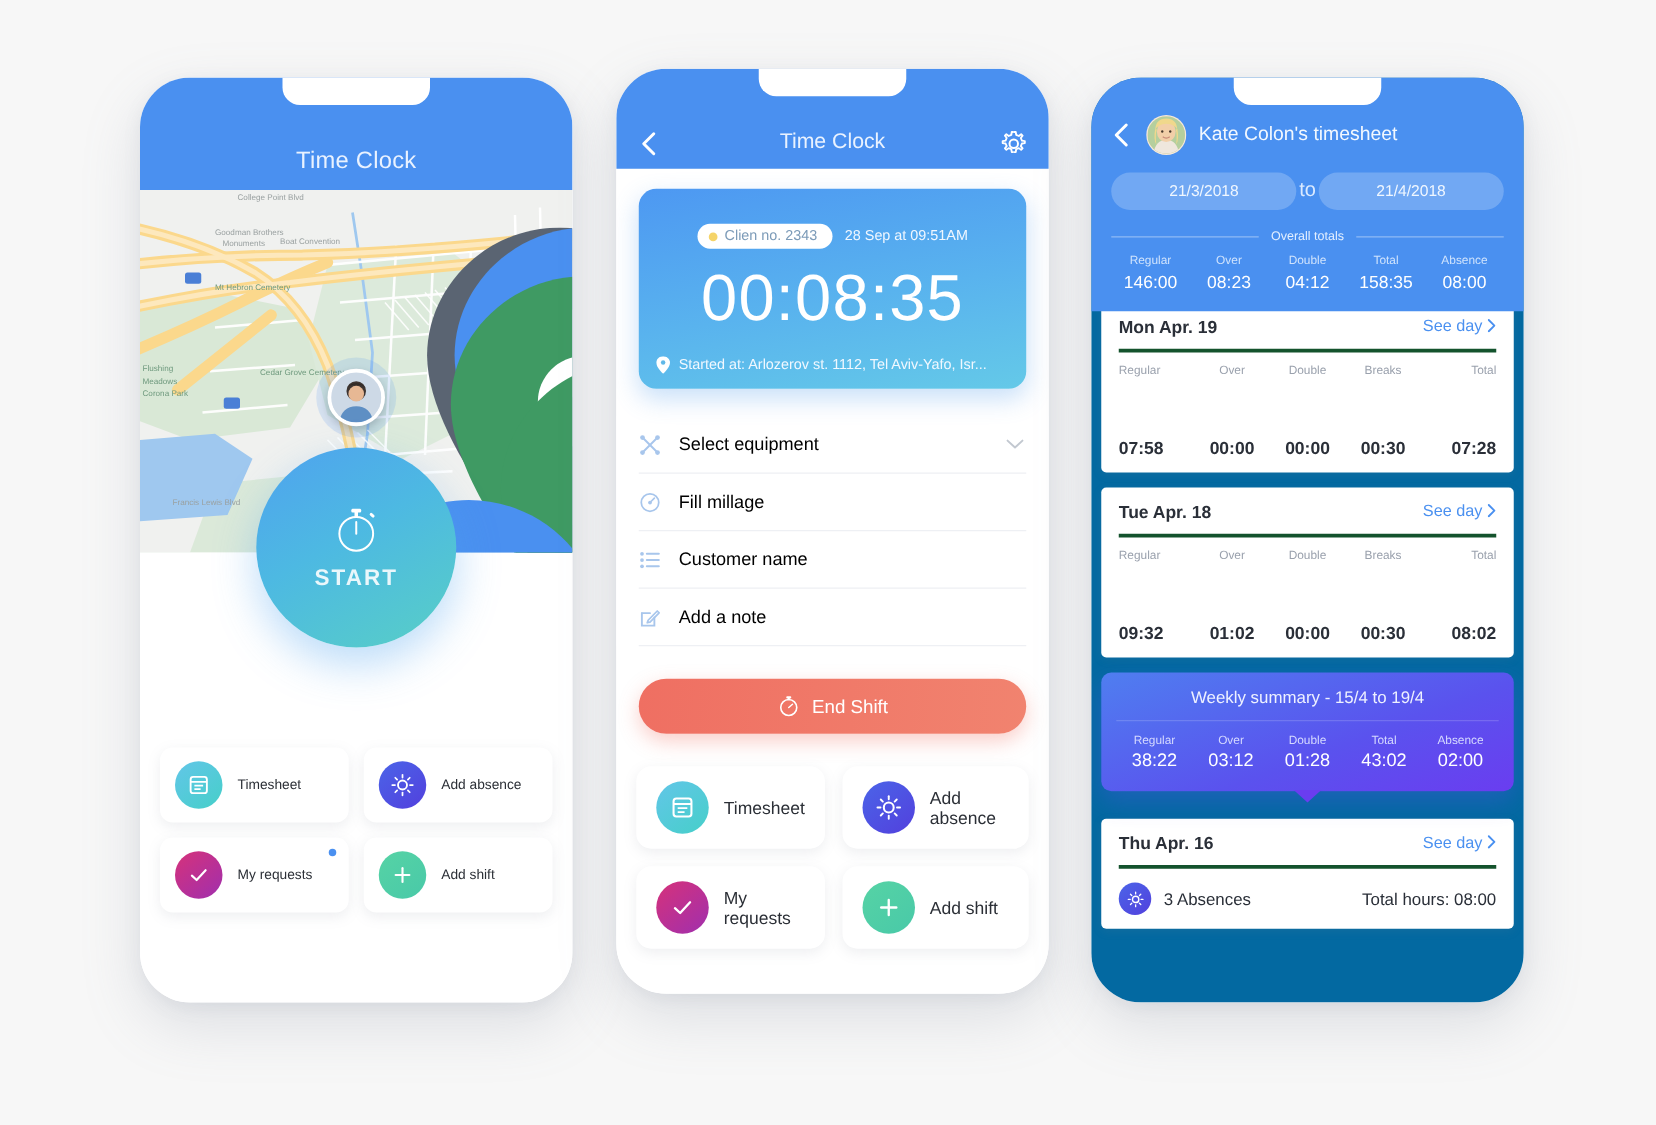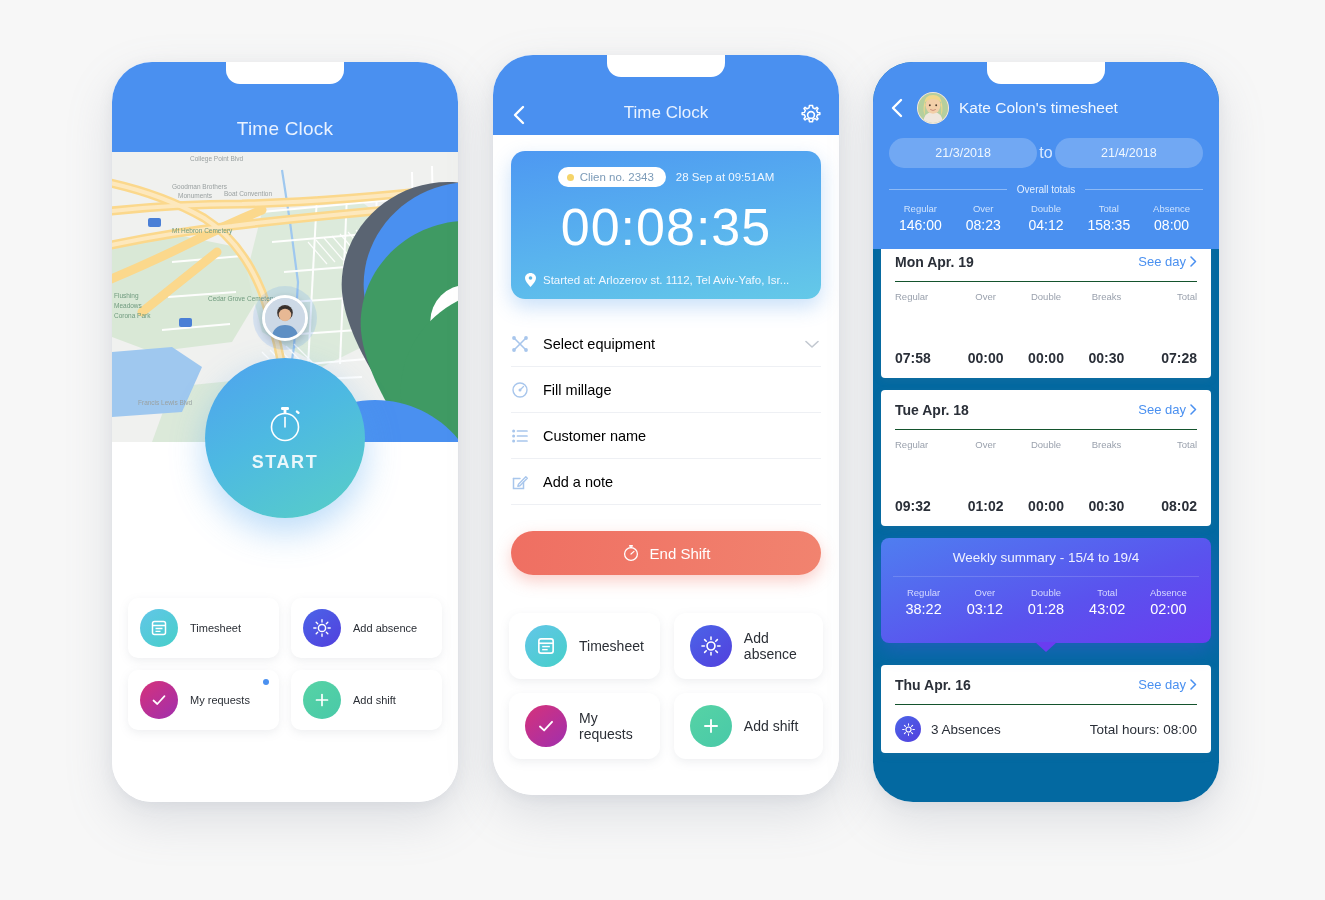--- a/index.html
+++ b/index.html
@@ -135,21 +135,21 @@
   #p2tiles .circ { width: 42px; height: 42px; }
   #p2tiles .tlbl { font-size: 14px; }
   #p2tiles .circ svg { width: 22px; height: 22px; }
 
   
   .timer-card {
     margin: 16px 18px 0;
     border-radius: 14px;
     background: linear-gradient(170deg, #4d98f2 0%, #59b3ee 55%, #64c9e8 100%);
     box-shadow: 0 8px 20px rgba(86,160,235,0.32);
-    padding: 16px 14px 10px;
+    padding: 28px 14px 10px;
     color: #fff;
     position: relative;
   }
   .timer-top { display:flex; align-items:center; justify-content:center; gap: 10px; }
   .client-chip {
     background: #ffffff; color: #7c9bb8; font-size: 11.5px;
     border-radius: 11px; padding: 4px 12px 4px 9px;
     display:flex; align-items:center; gap: 6px; cursor:pointer;
   }
   .client-chip .dot { width:7px; height:7px; border-radius:50%; background:#f5d469; flex:none; }
@@ -223,38 +223,38 @@
   .stat .v { font-size: 14px; color: #ffffff; display:block; }
 
   .daylist { position:absolute; left:0; right:0; top: 168px; bottom: 0; padding: 0 0 12px; overflow:hidden; }
   .daycard {
     background:#fff; border-radius: 4px;
     box-shadow: 0 2px 8px rgba(120,130,150,0.12);
     margin: 12px 8px; padding: 0 14px;
   }
   .daycard .dhead {
     display:flex; align-items:center; justify-content:space-between;
-    height: 40px; border-bottom: 1px solid #14532d;
+    height: 40px; border-bottom: 3px solid #14532d;
   }
   .daycard .dname { font-size: 14px; color:#2a2f38; font-weight:600; }
   .daycard .seeday { font-size: 13px; color:#4a90f0; display:flex; align-items:center; gap:4px; cursor:pointer; }
   .daycard .dstats { display:flex; padding: 9px 0 12px; }
   .daycard .dstat { flex:1; text-align:center; }
   .daycard .dstat .k { display:block; font-size: 9.5px; color:#9aa1ad; margin-bottom: 3px; }
   .daycard .dstat .v { display:block; font-size: 14px; color:#2a2f38; font-weight:600;margin-top:48px; }
   .daycard .dstat:first-child { text-align:left; }
   .daycard .dstat:last-child { text-align:right; }
 
   .weekcard {
     position: relative;
     margin: 12px 8px 22px;
     border-radius: 8px;
     background: linear-gradient(160deg, #4f7ef0 0%, #5a52ee 60%, #6a3df0 100%);
     box-shadow: 0 8px 20px rgba(90,82,238,0.30);
-    color:#fff; padding: 12px 12px 26px;
+    color:#fff; padding: 12px 12px 16px;
   }
   .weekcard .wtitle { text-align:center; font-size: 13.5px; color:#eef1ff; padding-bottom: 11px; border-bottom:1px solid rgba(255,255,255,0.16); }
   .weekcard .wstats { display:flex; padding-top: 10px; }
   .weekcard .ws { flex:1; text-align:center; }
   .weekcard .ws .k { display:block; font-size: 9.5px; color:#d5d9ff; margin-bottom: 3px; }
   .weekcard .ws .v { display:block; font-size: 14.5px; color:#fff; }
   .weekcard .tail {
     position:absolute; left:50%; bottom:-9px; transform: translateX(-50%);
     width:0;height:0; border-left: 11px solid transparent; border-right: 11px solid transparent;
     border-top: 10px solid #6a3df0;

